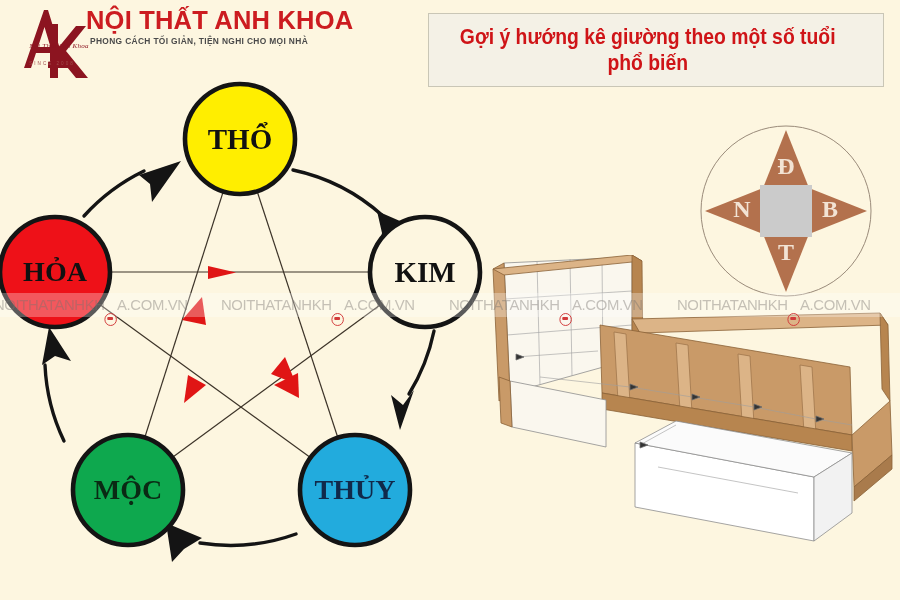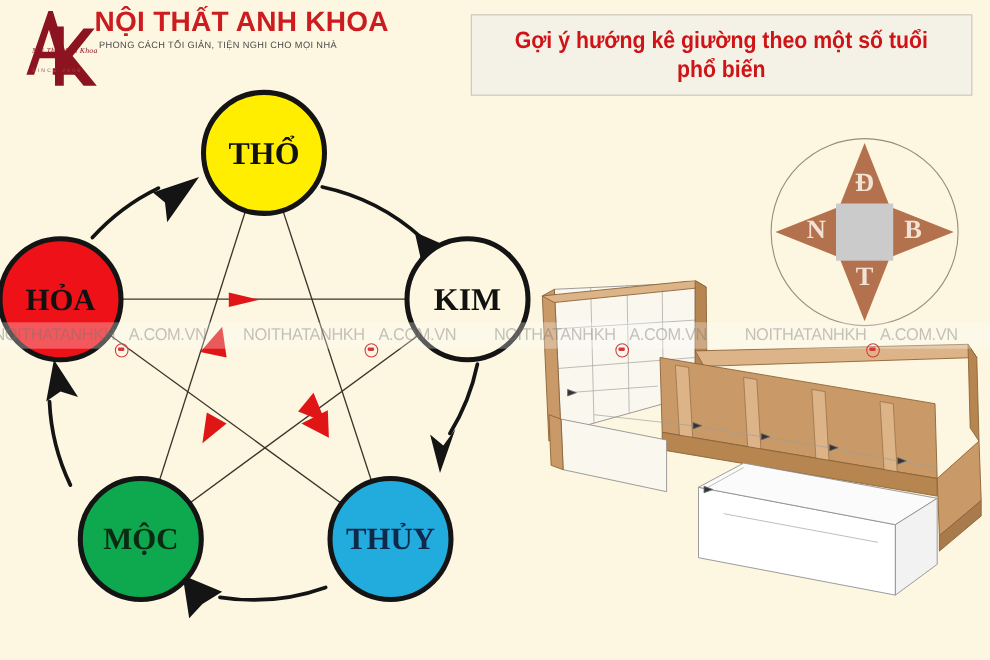--- a/index.html
+++ b/index.html
@@ -26,30 +26,30 @@
     font-size:4.6px;color:#a14b4b;letter-spacing:2px;white-space:nowrap;
   }
   .brand-name{
     position:absolute;left:86px;top:6px;
     font-family:"Liberation Sans", sans-serif;
     font-weight:bold;font-size:25.5px;color:#cc1c20;
     letter-spacing:.2px;white-space:nowrap;
   }
   .brand-tag{
     position:absolute;left:90px;top:36px;
-    font-size:8.4px;font-weight:normal;color:#4a4a4a;
+    font-size:8.4px;font-weight:bold;color:#4a4a4a;
     letter-spacing:.35px;white-space:nowrap;
   }
 
   
   .title-box{
     position:absolute;left:428px;top:13px;width:456px;height:74px;
     background:#f4f1e6;border:1px solid #c9c6b6;
     box-sizing:border-box;
-    display:flex;align-items:center;justify-content:center;
+    display:flex;align-items:center;
   }
   .title-text{
     font-family:"Liberation Sans", sans-serif;
     font-weight:bold;font-size:21.5px;line-height:1.22;
     color:#cf1417;text-align:center;
     transform:scaleX(.9);transform-origin:center;
     padding:0 10px;
   }
 
   

